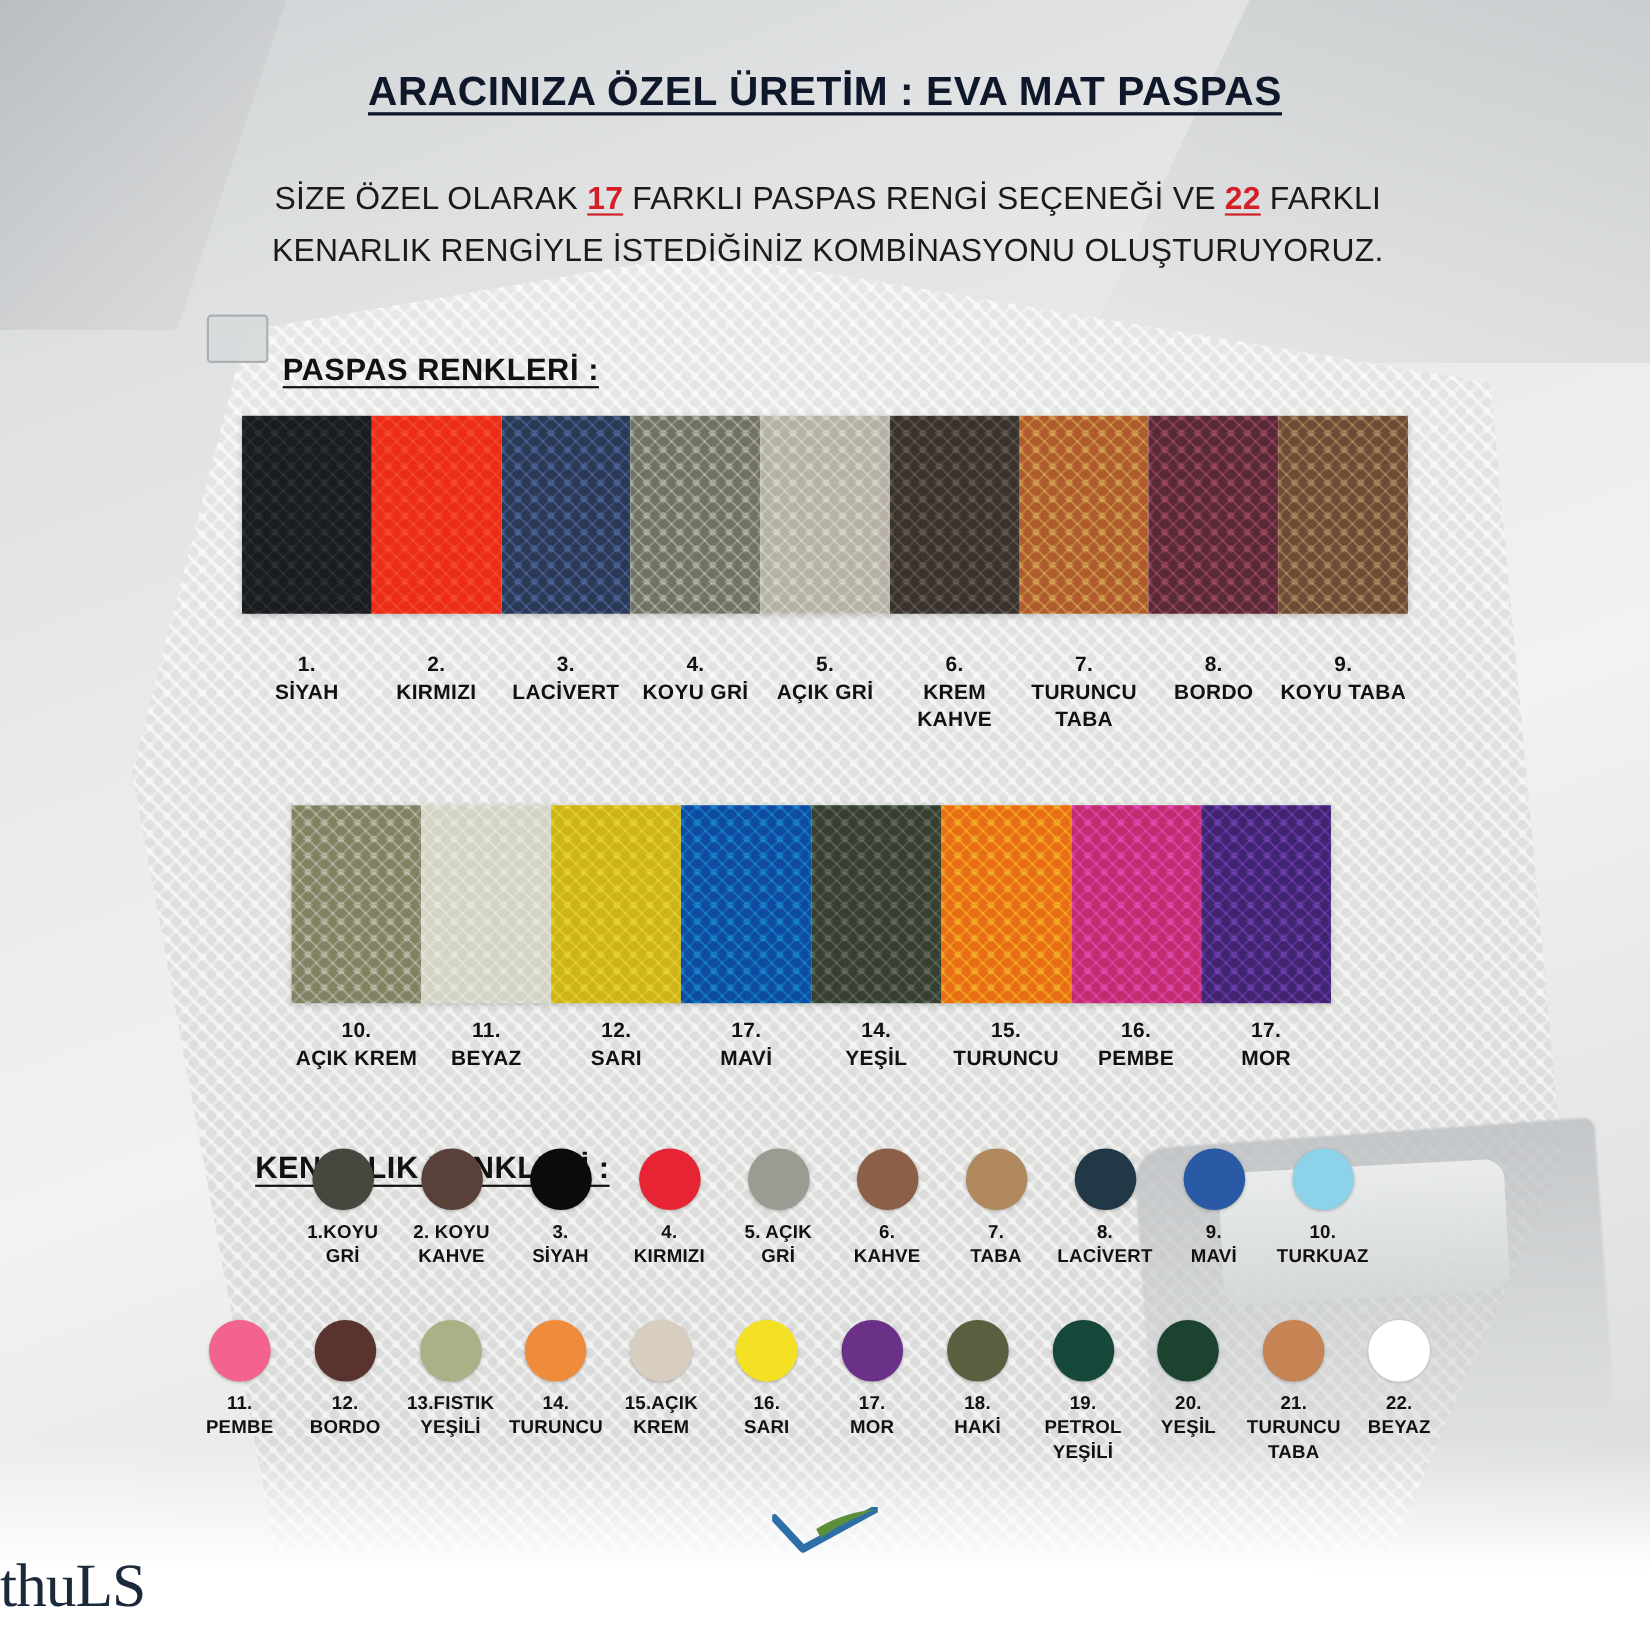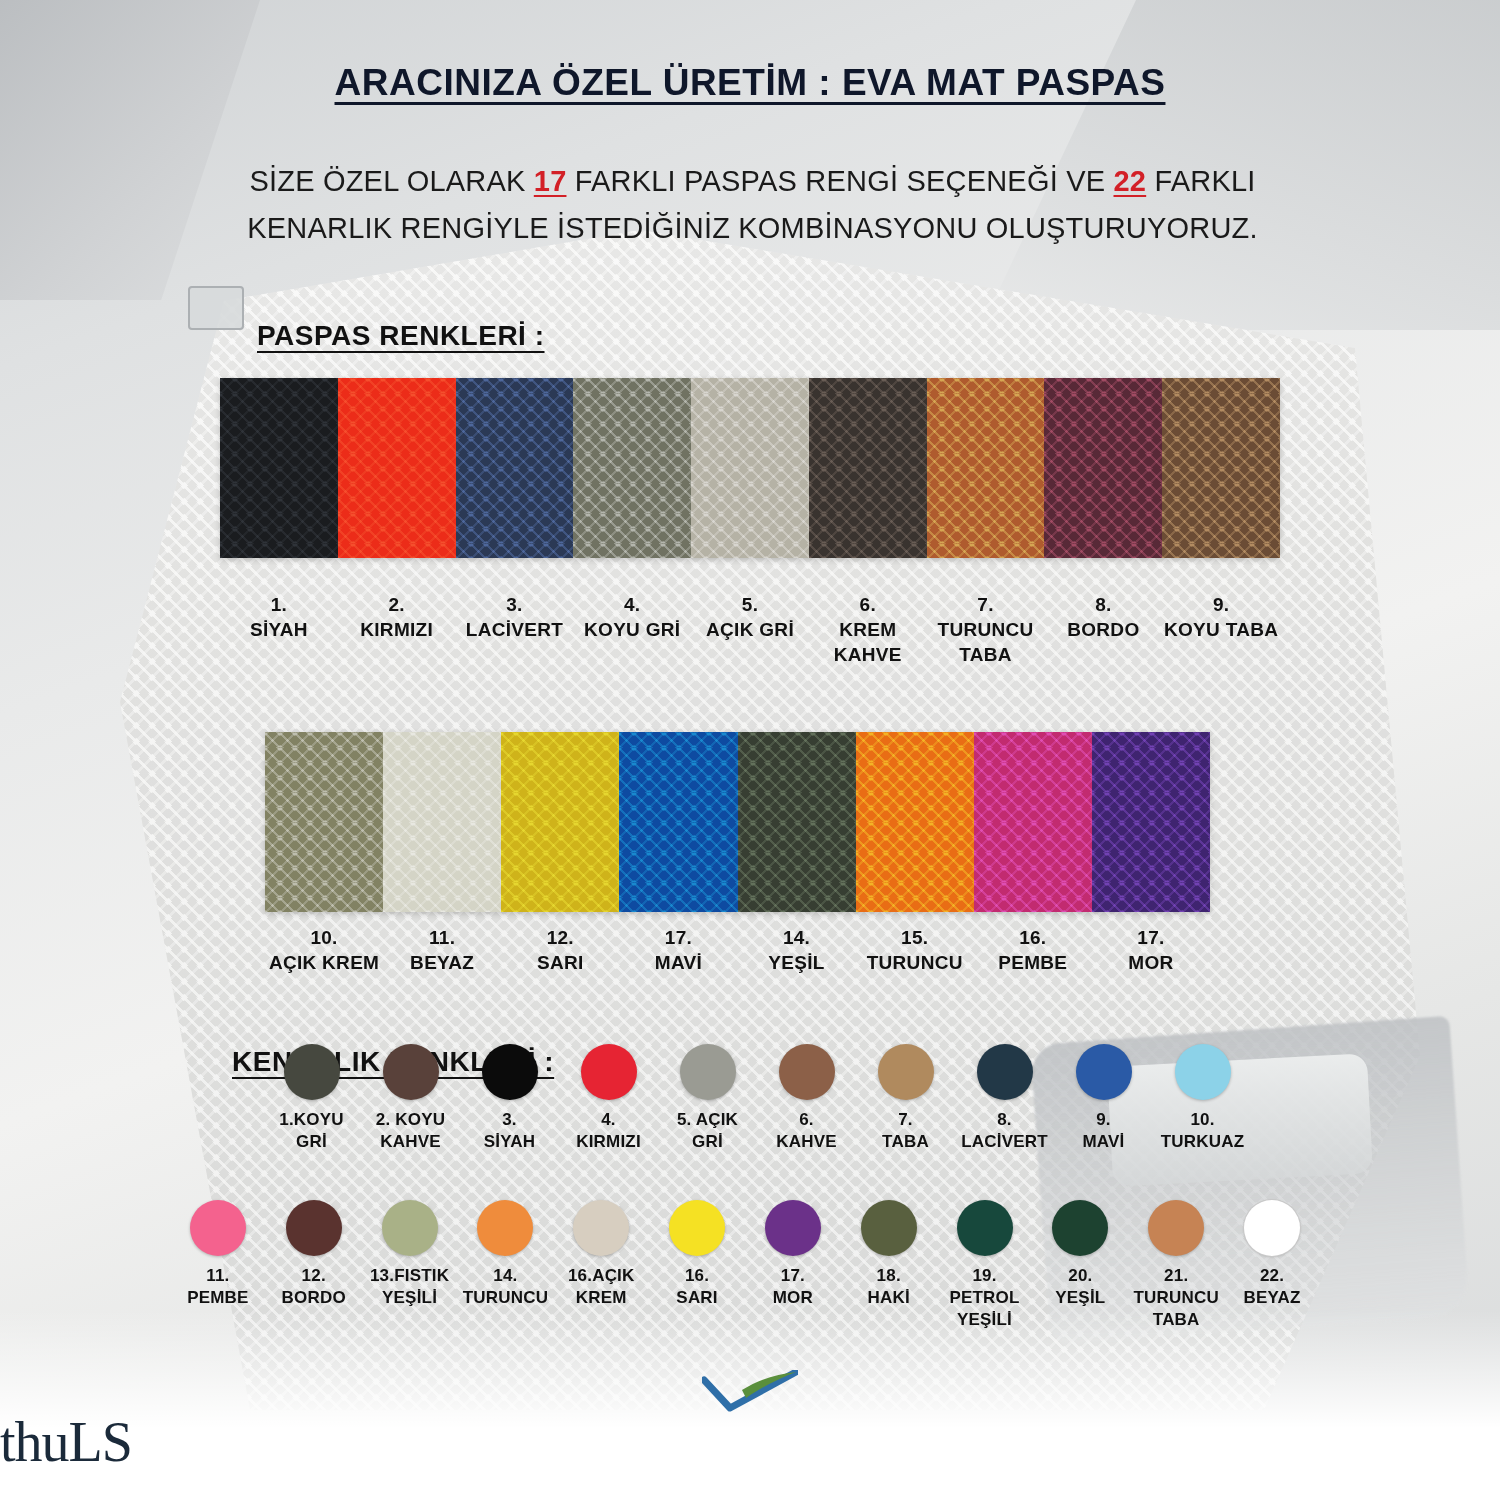--- a/index.html
+++ b/index.html
@@ -372,21 +372,21 @@
         <div class="dot-label">13.FISTIK
 YEŞİLİ</div>
       </div>
       <div class="dot-cell">
         <div class="dot" style="background: rgb(239, 140, 60);"></div>
         <div class="dot-label">14.
 TURUNCU</div>
       </div>
       <div class="dot-cell">
         <div class="dot" style="background: rgb(215, 206, 192);"></div>
-        <div class="dot-label">16.AÇIK
+        <div class="dot-label">15.AÇIK
 KREM</div>
       </div>
       <div class="dot-cell">
         <div class="dot" style="background: rgb(245, 225, 35);"></div>
         <div class="dot-label">16.
 SARI</div>
       </div>
       <div class="dot-cell">
         <div class="dot" style="background: rgb(107, 49, 137);"></div>
         <div class="dot-label">17.

